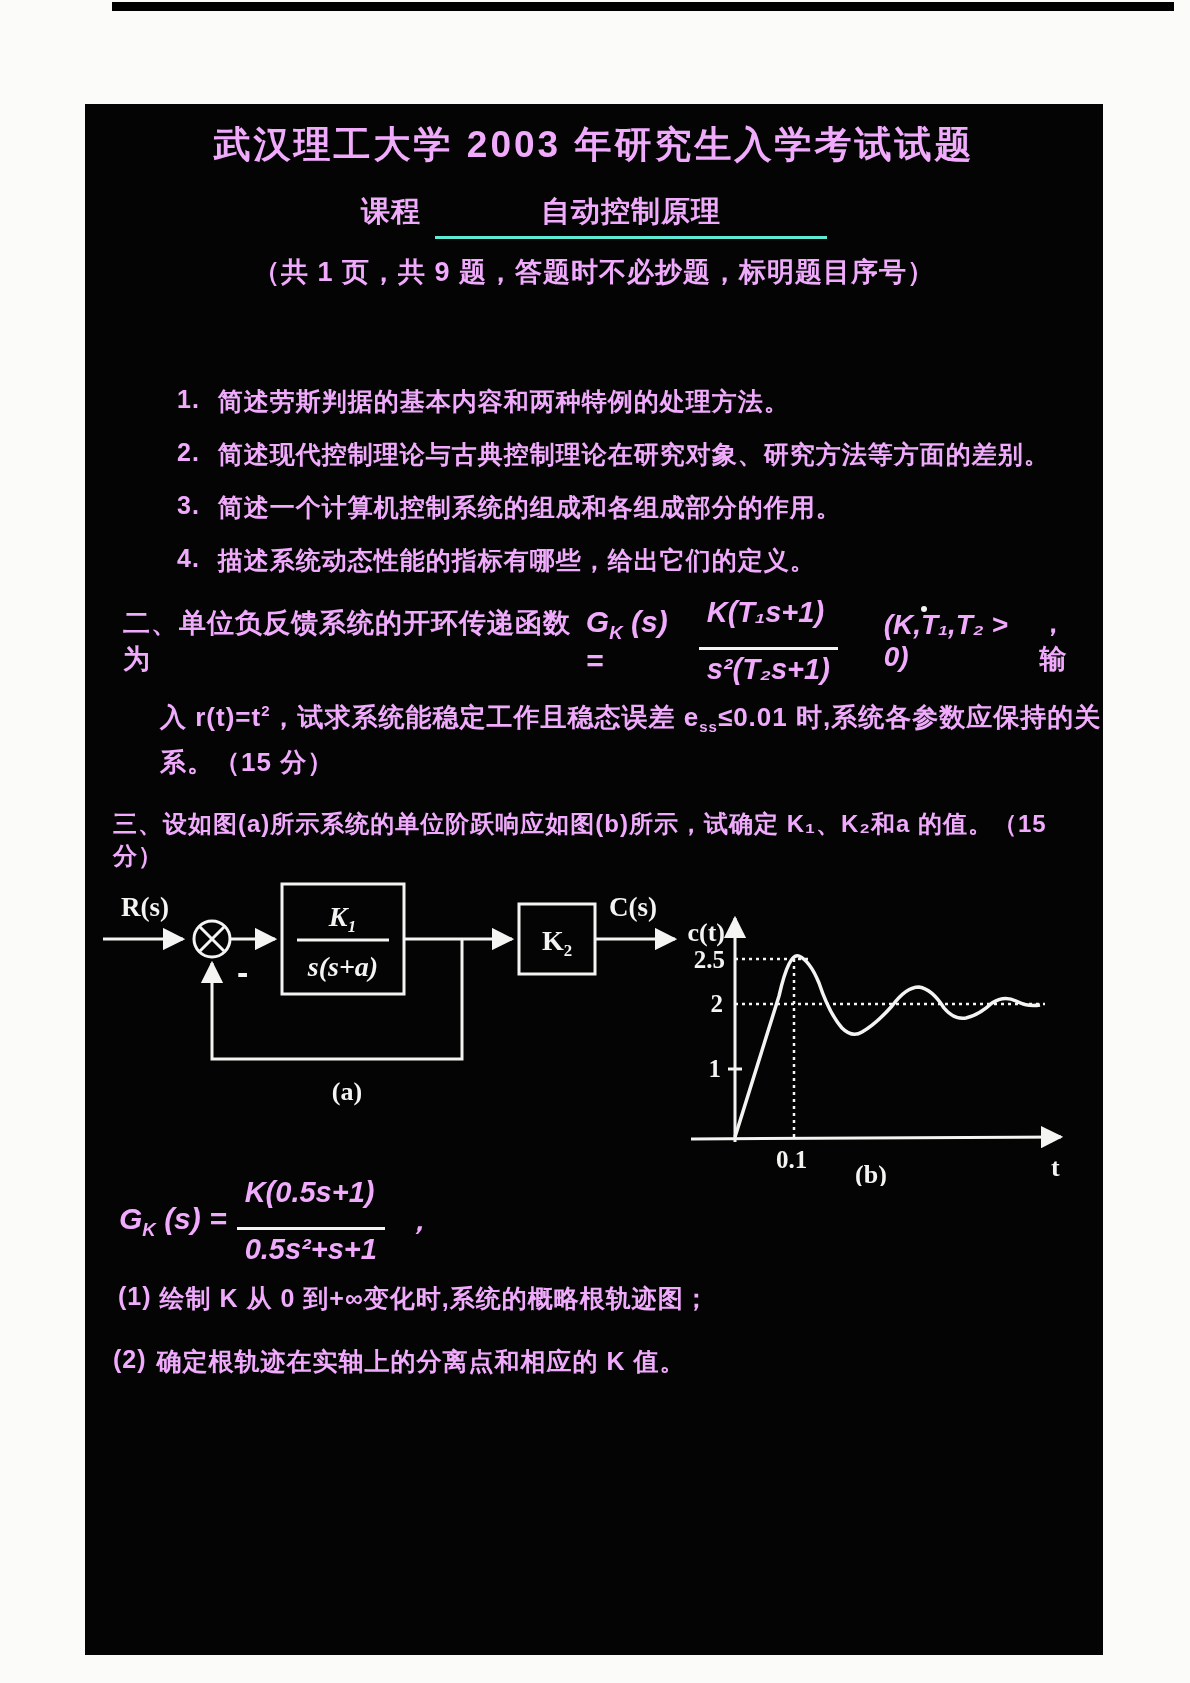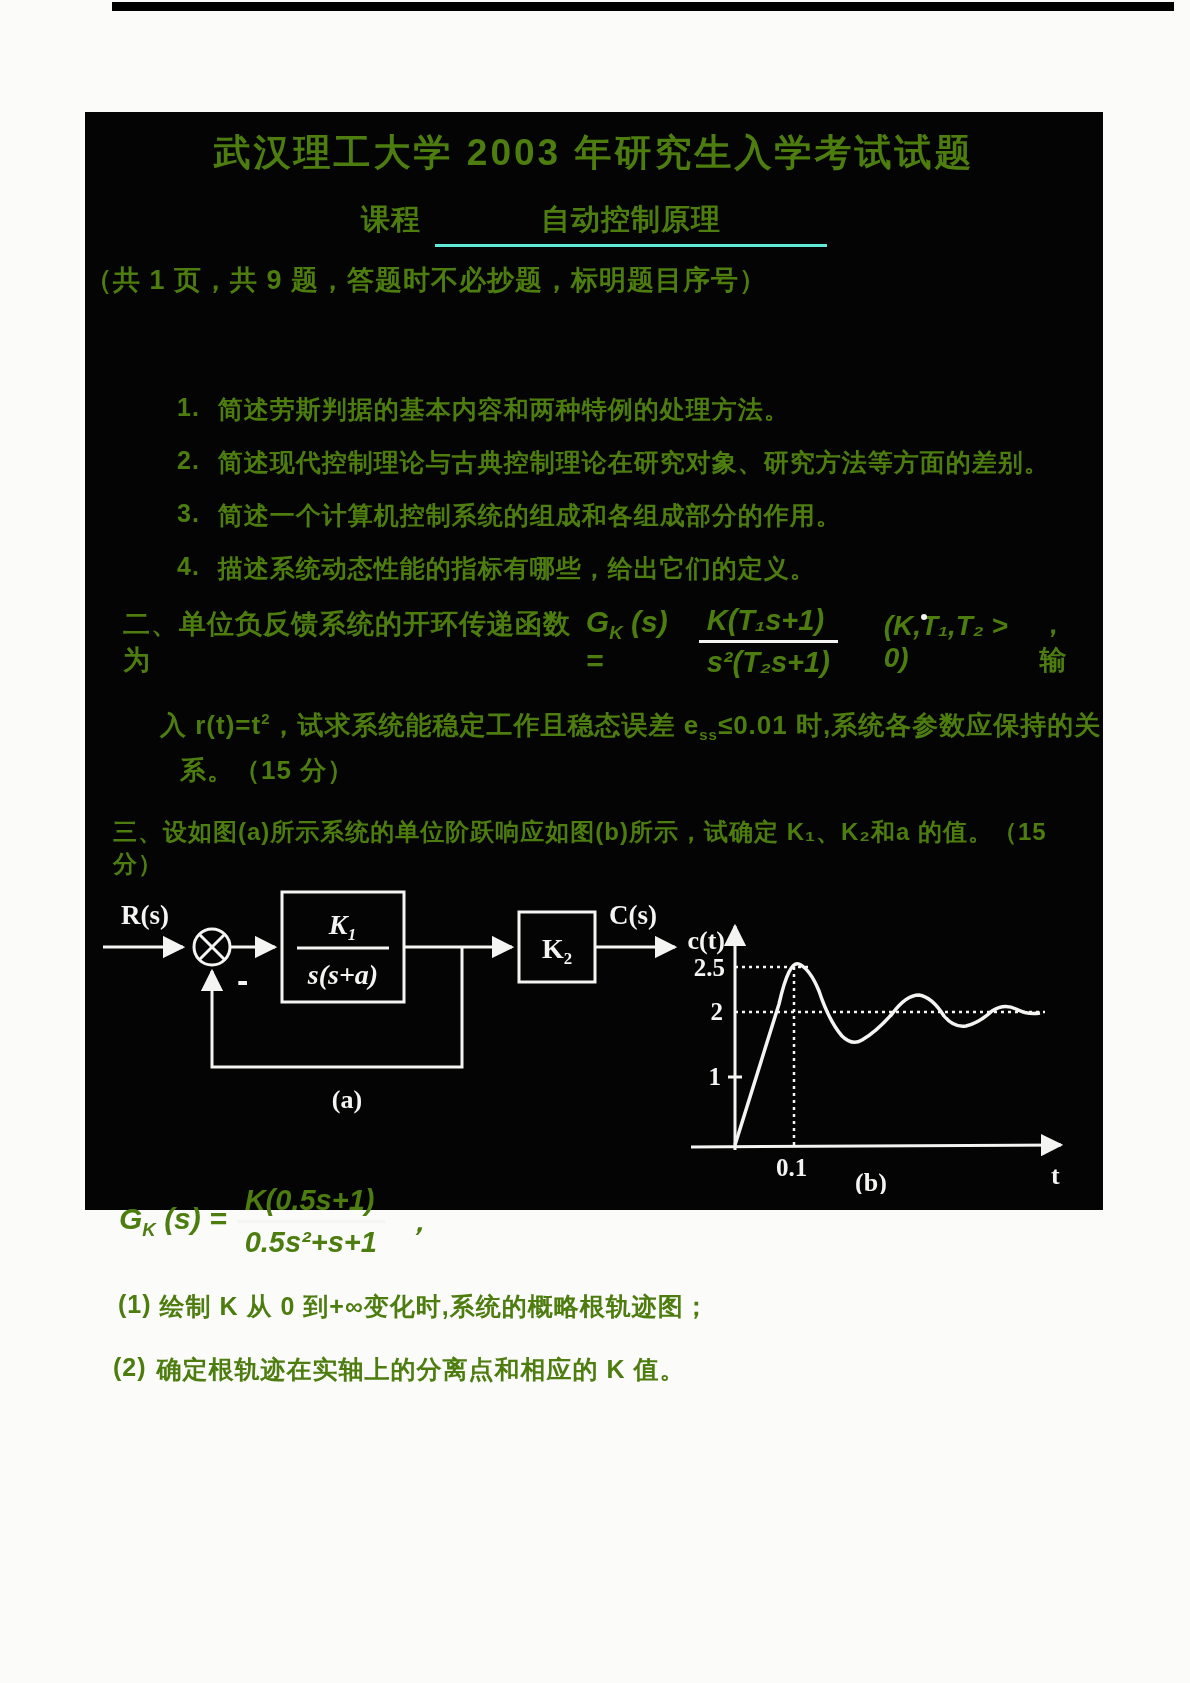--- a/index.html
+++ b/index.html
@@ -4,42 +4,42 @@
 <style>
   html,body{margin:0;padding:0;}
   body{
     width:1190px;height:1683px;position:relative;
     background:#fbfbfa;
     font-family:"Liberation Sans", sans-serif;
     overflow:hidden;
   }
   .top-strip{position:absolute;left:112px;top:2px;width:1062px;height:9px;background:#000;}
   .paper{
-    position:absolute;left:85px;top:112px;width:1018px;height:1098px;
-    background:#040404;color:#4d7c0f;
+    position:absolute;left:85px;top:104px;width:1018px;height:1551px;
+    background:#040404;color:#f0abfc;
   }
   .abs{position:absolute;}
   .cjk{font-weight:700;letter-spacing:1px;}
   .title{
     width:100%;text-align:center;top:16px;left:0;
     font-size:37px;font-weight:700;letter-spacing:3px;
   }
   .course-line{width:100%;text-align:center;top:88px;left:0;font-size:29px;}
   .course-underline{
     display:inline-block;min-width:372px;text-align:center;
     border-bottom:3px solid #5eead4;padding:0 10px 4px;margin-left:14px;
   }
-  .note-line{width:100%;text-align:left;top:150px;left:0;font-size:27px;}
+  .note-line{width:100%;text-align:center;top:150px;left:0;font-size:27px;}
   .q1-head{left:48px;top:228px;font-size:27px;}
   .q-item{font-size:25px;display:flex;gap:18px;}
   .q-item .qnum{font-weight:700;}
   .math{font-family:Liberation Sans, sans-serif;font-style:italic;font-weight:700;}
   .frac{display:inline-flex;flex-direction:column;align-items:flex-start;vertical-align:middle;margin:0 10px;}
   .frac .num{padding:0 8px 3px;}
-  .frac .den{border-top:3px solid #f4f4f2;padding:3px 8px 0;}
+  .frac .den{border-top:3px solid #f4f4f2;padding:3px 8px 0;margin-top:15px;}
   .formula-line{display:flex;align-items:center;}
   .fsub{font-size:0.62em;font-style:italic;}
   sup,sub{font-weight:700;}
   .scan-dot{width:6px;height:6px;border-radius:50%;background:#f4f4f2;}
   svg text{fill:#f4f4f2;}
 </style>
 </head>
 <body>
 
 <div class="top-strip"></div>
@@ -83,21 +83,21 @@
       <span class="den">s²(T₂s+1)</span>
     </span>
     <span class="math" style="font-size:28px;margin-left:36px;">(K,T₁,T₂ &gt; 0)</span>
     <span class="cjk" style="font-size:27px;margin-left:6px;">，输</span>
   </div>
   <div class="abs scan-dot" style="left:836px;top:502px;"></div>
 
   <div class="abs cjk" style="left:75px;top:596px;font-size:26px;">
     <span>入 r(t)=t</span><sup style="font-size:15px;">2</sup><span>，试求系统能稳定工作且稳态误差 e</span><sub style="font-size:15px;">ss</sub><span>≤0.01 时,系统各参数应保持的关</span>
   </div>
-  <div class="abs cjk" style="left:75px;top:641px;font-size:26px;margin-left:20px;">系。（15 分）</div>
+  <div class="abs cjk" style="left:75px;top:641px;font-size:26px;">系。（15 分）</div>
 
   <div class="abs cjk" style="left:28px;top:704px;font-size:24px;width:990px;">三、设如图(a)所示系统的单位阶跃响应如图(b)所示，试确定 K₁、K₂和a 的值。（15 分）</div>
 
   <svg class="abs" style="left:12px;top:770px;" width="585" height="235" viewBox="0 0 585 235">
     <defs>
       <marker id="arr" viewBox="0 0 10 10" refX="9" refY="5" markerWidth="7.5" markerHeight="7.5" orient="auto-start-reverse">
         <polygon points="0,0 10,5 0,10" fill="#f4f4f2"></polygon>
       </marker>
     </defs>
 

